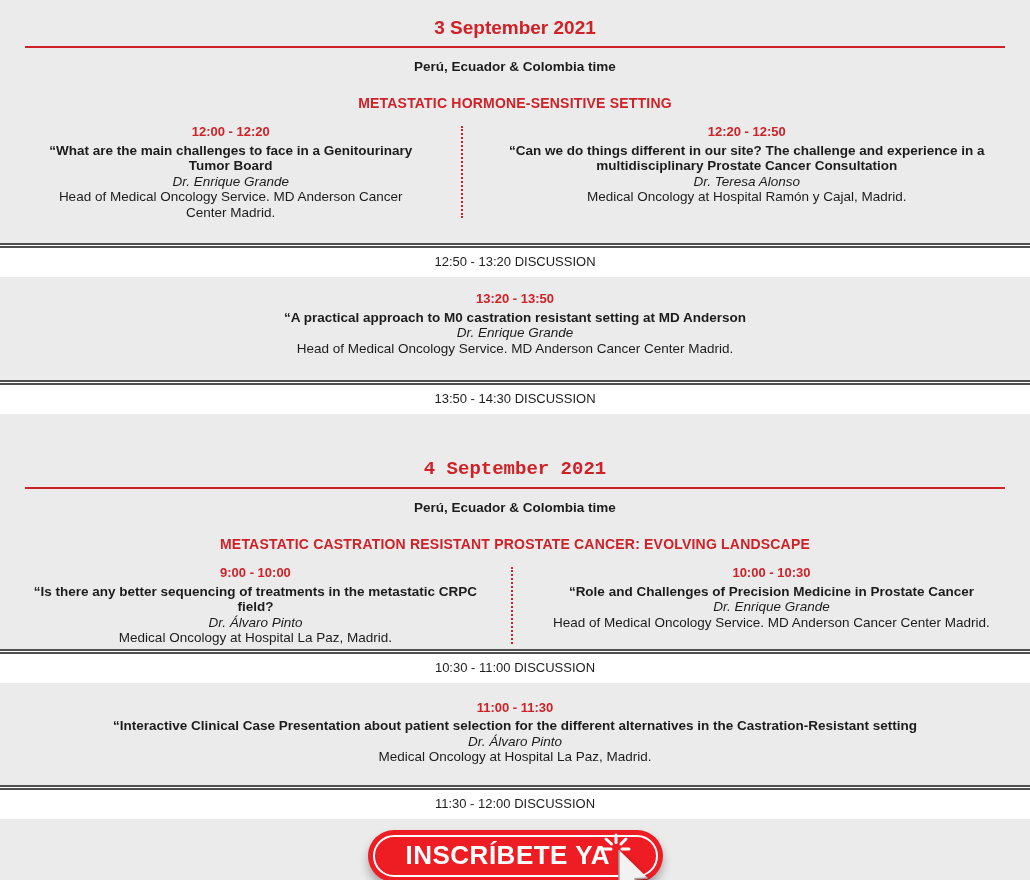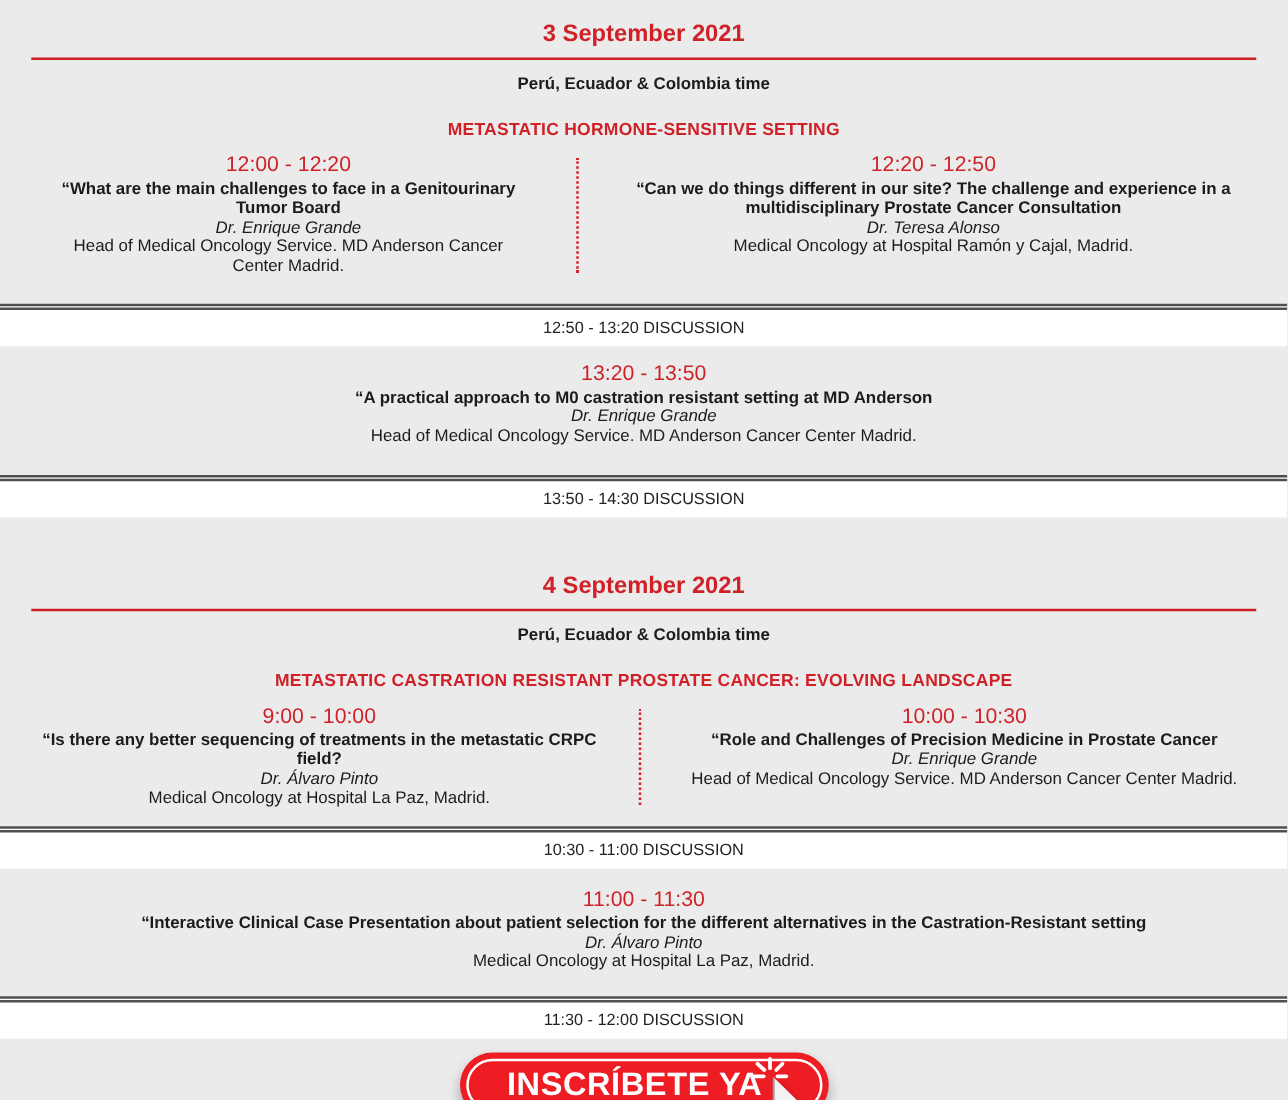--- a/index.html
+++ b/index.html
@@ -51,22 +51,22 @@
   .d1-right { flex:1; padding:0 40px; }
   .d2-left  { flex:0 0 49.6%; padding:0 14px; }
   .d2-right { flex:1; padding:0 10px; }
   .dotted-divider {
     width:0;
     border-left:2px dotted #cf2127;
     margin:2px 0;
   }
   .time {
     color:#cf2127;
-    font-weight:400;
-    font-size:17px;
+    font-weight:700;
+    font-size:13px;
     margin-bottom:3px;
   }
   .session-title { font-weight:700; }
   .speaker { font-style:italic; }
   .affiliation { }
   .solo-session {
     text-align:center;
     font-size:13.5px;
     line-height:15.5px;
     padding:0 40px;
@@ -74,23 +74,23 @@
   .discussion-band {
     background:#ffffff;
     border-top:5px double #4f4f4f;
     text-align:center;
     font-size:13px;
     color:#222;
     padding:6px 0 8px 0;
   }
   .band-1 { margin-top:23px; }
   .band-2 { margin-top:24px; }
-  .band-3 { margin-top:15px; }
+  .band-3 { margin-top:3px; }
   .band-4 { margin-top:20px; }
-  .day-2-title { padding-top:44px; }
+  .day-2-title { padding-top:44px;font-family:Liberation Mono, monospace; }
   .cta-row {
     position:relative;
     margin-top:11px;
     display:flex;
     justify-content:center;
   }
   .cta-button {
     position:relative;
     width:295px; height:52px;
     background:#ee1c23;

